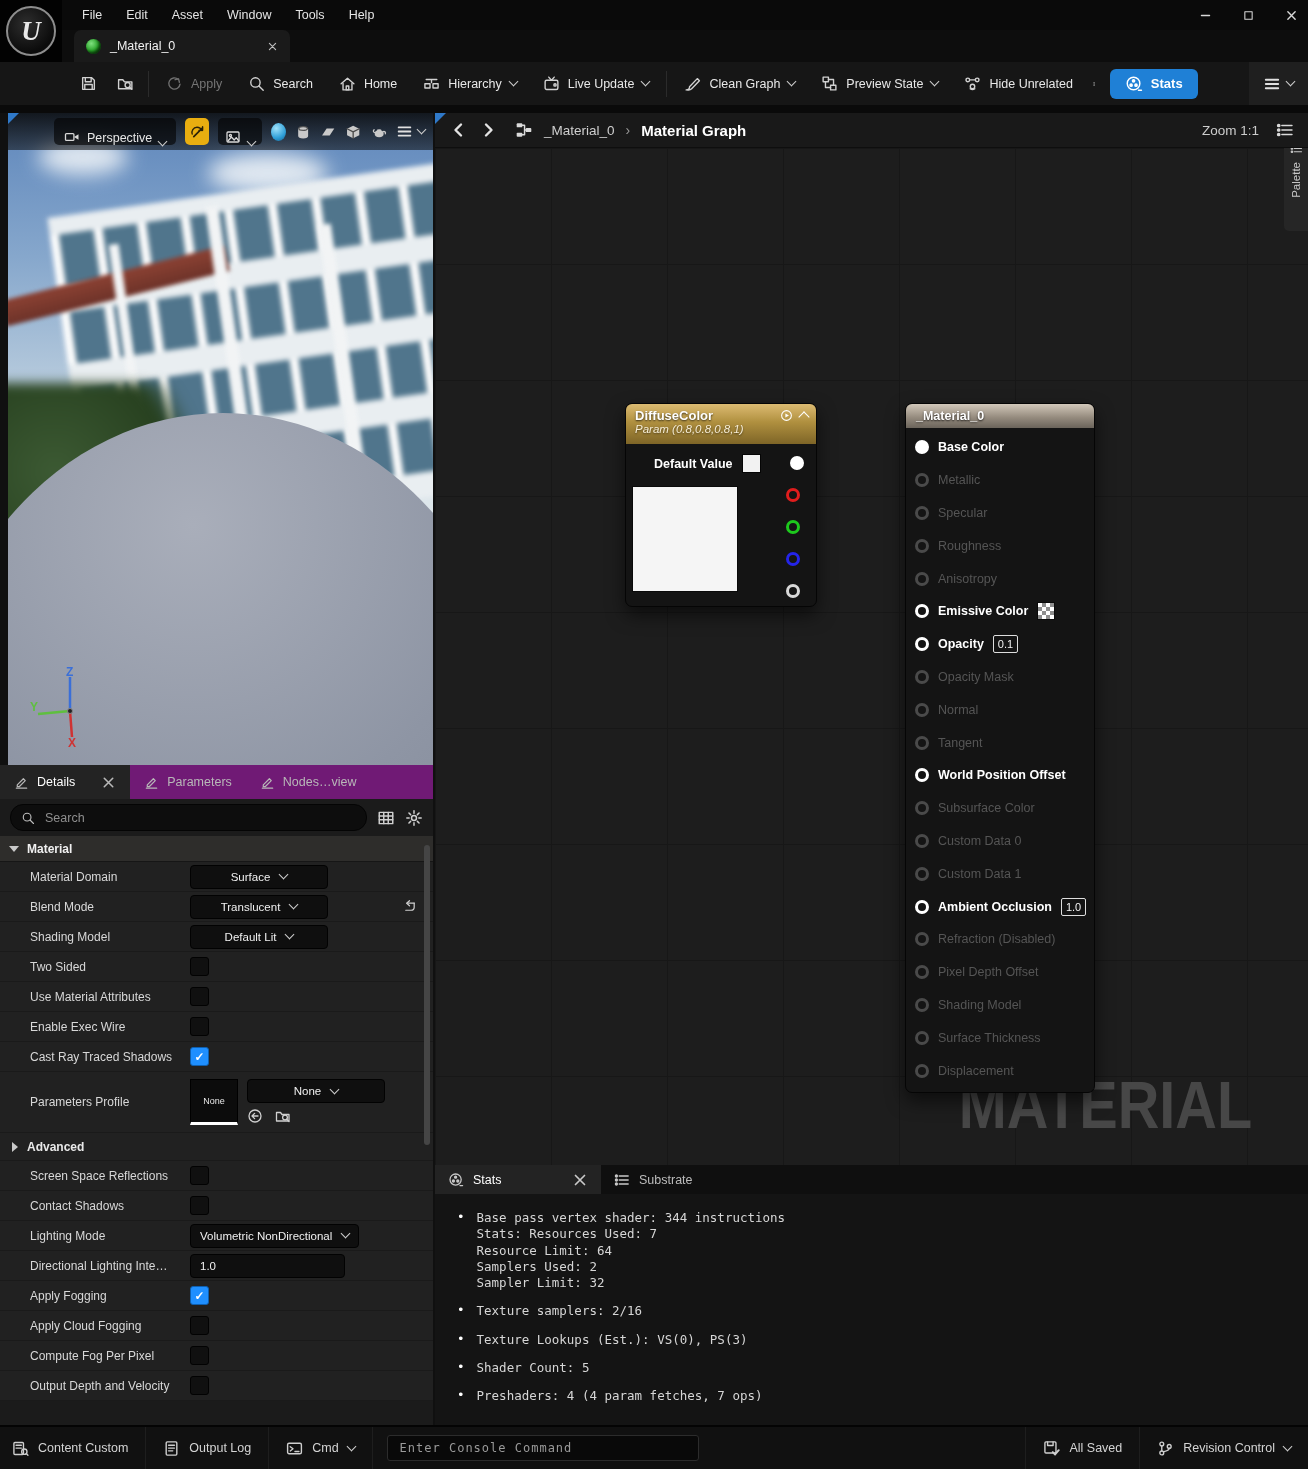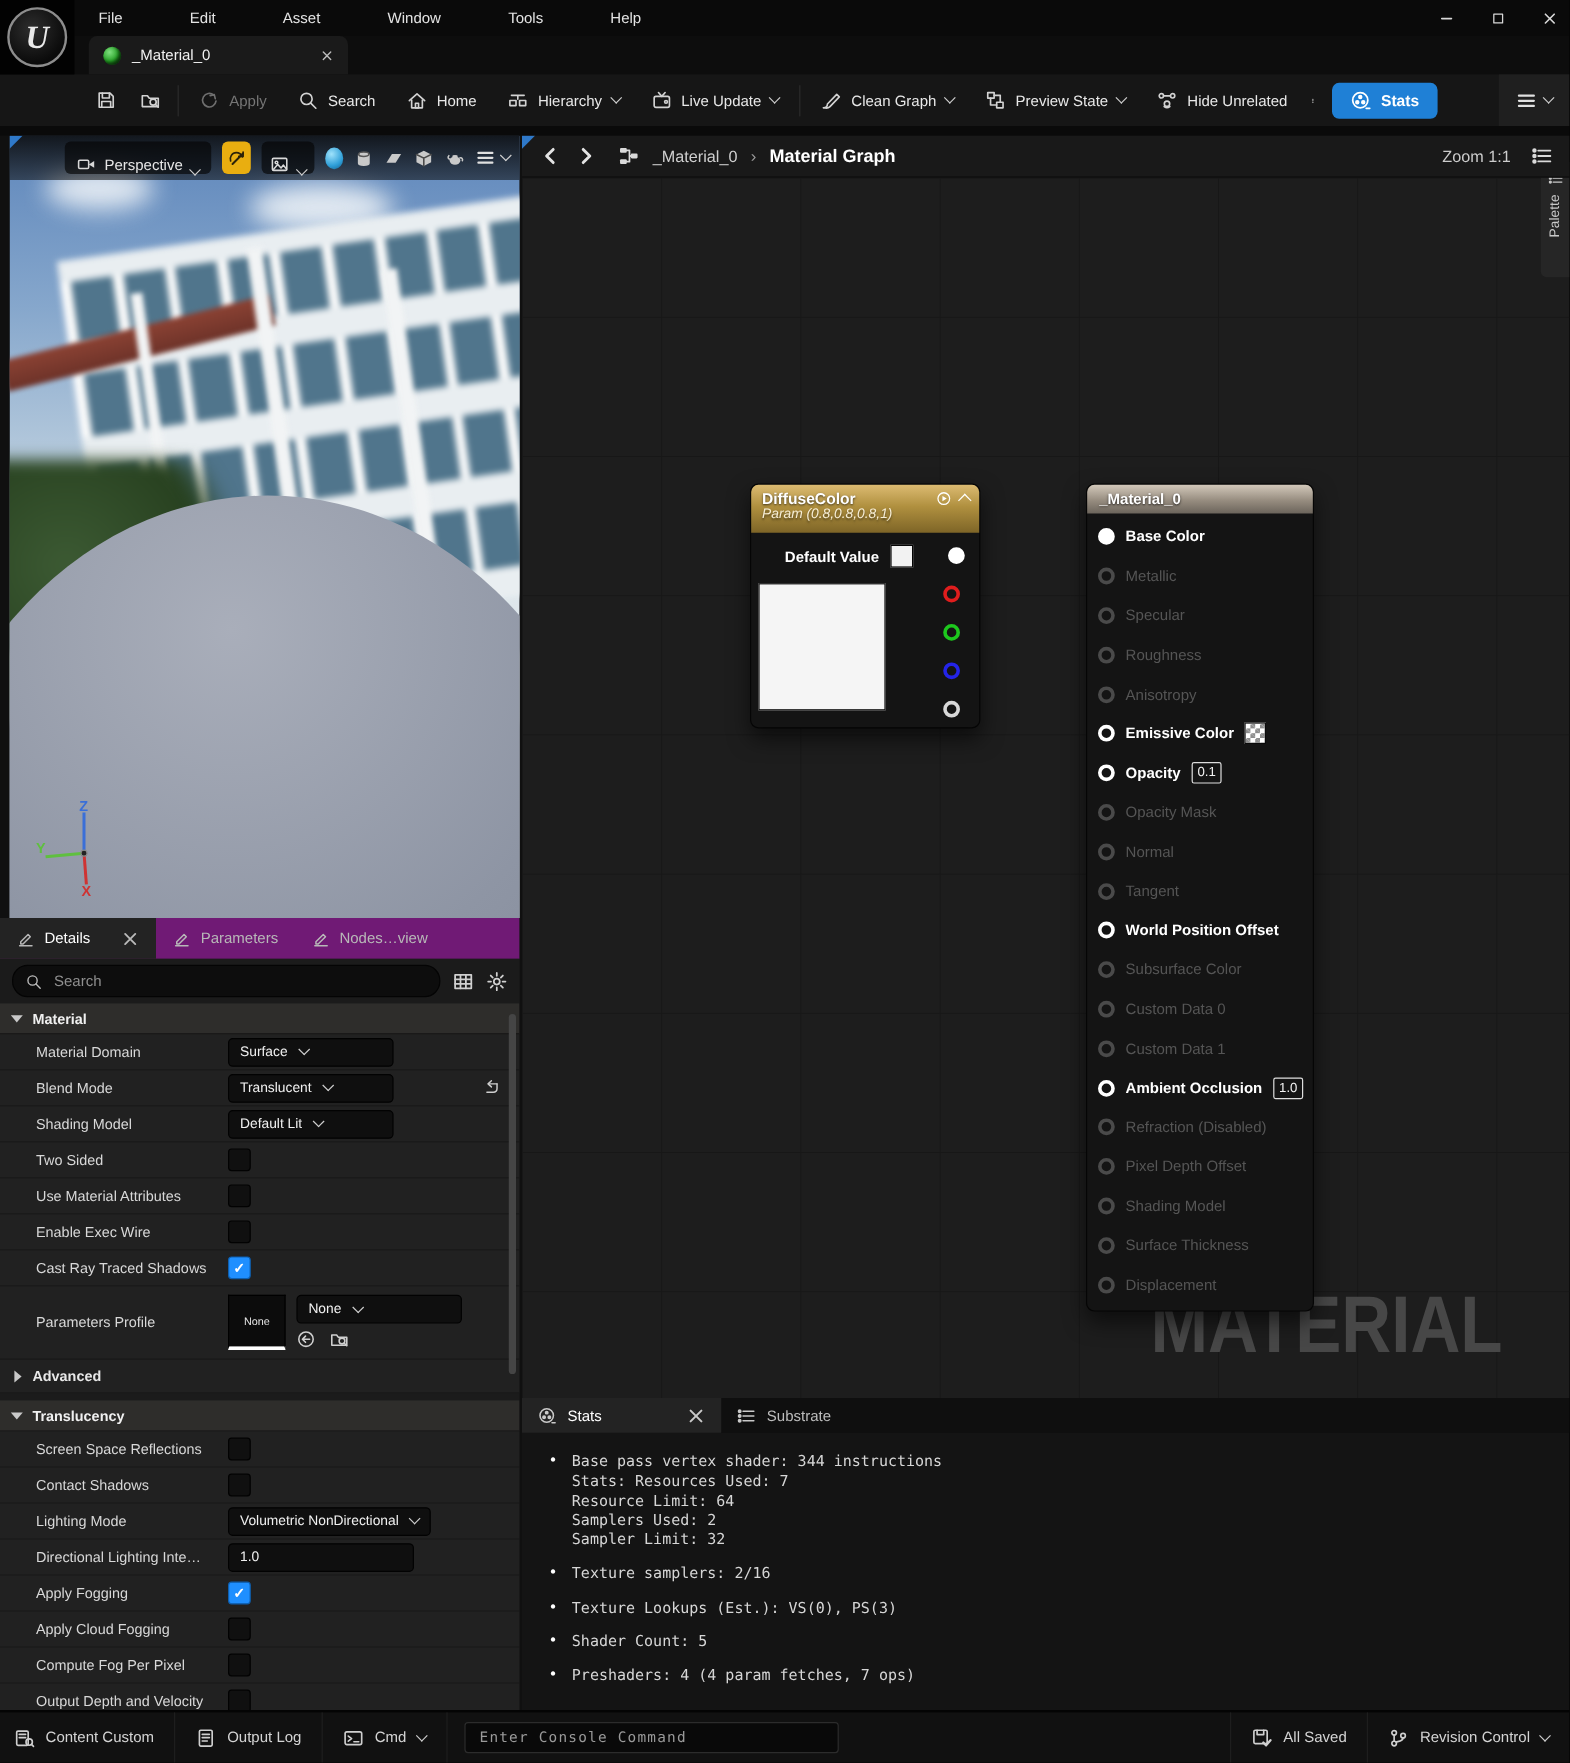--- a/index.html
+++ b/index.html
@@ -5,21 +5,21 @@
   html,body{margin:0;padding:0;background:#000;}
   body{font-family:"Liberation Sans", sans-serif; -webkit-font-smoothing:antialiased;}
   .app{position:relative;width:1308px;height:1469px;background:#101010;overflow:hidden;color:#ddd;}
   .ic{display:inline-flex;align-items:center;justify-content:center;}
   .ic svg{width:100%;height:100%;display:block;}
 
   
   .titlebar{position:absolute;left:0;top:0;right:0;height:30px;background:#0a0a0a;z-index:20;}
   .logo-block{position:absolute;left:0;top:0;width:62px;height:62px;background:#020202;display:flex;align-items:center;justify-content:center;z-index:30;}
   .ue-logo{width:46px;height:46px;border-radius:50%;border:2px solid #8d8d8d;background:radial-gradient(circle at 40% 35%, #2e2e2e, #0b0b0b 70%);display:flex;align-items:center;justify-content:center;color:#e9e9e9;font-family:"Liberation Serif",serif;font-size:27px;font-style:italic;font-weight:700;}
-  .menus{position:absolute;left:70px;top:0;height:30px;display:flex;align-items:center;gap:32px;}
+  .menus{position:absolute;left:70px;top:0;height:30px;display:flex;align-items:center;}
   .menu-item{padding:0 12px;font-size:12.5px;color:#e4e4e4;height:30px;display:flex;align-items:center;cursor:default;}
   .winctl{position:absolute;right:10px;top:0;height:30px;display:flex;align-items:center;gap:30px;}
   .wbtn{width:13px;height:13px;color:#d8d8d8;}
 
   
   .tabbar{position:absolute;left:0;top:30px;right:0;height:32px;background:#0d0d0d;z-index:20;}
   .doc-tab{position:absolute;left:74px;top:0;height:32px;width:216px;background:#1a1a1a;border-radius:7px 7px 0 0;display:flex;align-items:center;gap:9px;padding:0 12px;box-sizing:border-box;}
   .mat-ball{width:15px;height:15px;border-radius:50%;background:radial-gradient(circle at 35% 30%, #7fe07f, #23a023 55%, #0b4d0b);box-shadow:inset -2px -2px 3px rgba(0,0,0,.6);}
   .doc-tab-label{flex:1;font-size:12.5px;color:#f2f2f2;}
   .tab-close{width:11px;height:11px;color:#bdbdbd;}
@@ -78,21 +78,21 @@
   .searchbox input{flex:1;background:transparent;border:0;outline:none;color:#ddd;font-size:12.5px;font-family:inherit;}
   .searchbox input::placeholder{color:#8f8f8f;}
   .d-icon{width:18px;height:18px;color:#d0d0d0;}
   .d-body{position:absolute;left:0;top:71px;right:0;bottom:0;overflow:hidden;}
   .sec-head{height:25px;background:#2e2d2b;display:flex;align-items:center;gap:8px;padding:0 9px;font-size:12px;font-weight:700;color:#f0f0f0;border-bottom:1px solid #161616;margin-top:6px;}
   .sec-head:first-child{margin-top:0;}
   .tri-down{width:0;height:0;border-left:5px solid transparent;border-right:5px solid transparent;border-top:6px solid #c9c9c9;}
   .tri-right{width:0;height:0;border-top:5px solid transparent;border-bottom:5px solid transparent;border-left:6px solid #c9c9c9;}
   .d-row{min-height:29px;display:flex;align-items:center;background:#212121;border-bottom:1px solid #1a1a1a;padding-left:30px;position:relative;}
   .d-row .lbl{width:152px;flex:none;font-size:12px;color:#d8d8d8;white-space:nowrap;overflow:hidden;text-overflow:ellipsis;padding-right:8px;}
-  .dd{display:flex;align-items:center;justify-content:flex-start;gap:10px;height:22px;min-width:118px;background:#0f0f0f;border:1px solid #020202;border-radius:4px;padding:0 9px;font-size:11.5px;color:#f0f0f0;white-space:nowrap;}
+  .dd{display:flex;align-items:center;justify-content:center;gap:10px;height:22px;min-width:118px;background:#0f0f0f;border:1px solid #020202;border-radius:4px;padding:0 9px;font-size:11.5px;color:#f0f0f0;white-space:nowrap;}
   .txt-input{height:22px;width:135px;background:#0f0f0f;border:1px solid #020202;border-radius:4px;padding:0 9px;font-size:11.5px;color:#f0f0f0;display:flex;align-items:center;}
   .cb{width:17px;height:17px;background:#101010;border:1px solid #020202;border-radius:3px;display:flex;align-items:center;justify-content:center;}
   .cb.checked{background:#1f8fff;border-color:#0e5faf;color:#fff;font-size:12px;font-weight:700;}
   .reset-arrow{position:absolute;right:16px;width:15px;height:15px;color:#cfcfcf;}
   .asset-row{height:60px;}
   .asset-ctrl{display:flex;gap:9px;align-items:flex-start;padding:6px 0;}
   .thumb{width:48px;height:46px;background:#0c0c0c;border:1px solid #000;display:flex;align-items:center;justify-content:center;font-size:9px;color:#e8e8e8;border-bottom:3px solid #fff;box-sizing:border-box;}
   .asset-right{display:flex;flex-direction:column;gap:5px;}
   .asset-icons{display:flex;gap:12px;}
   .asset-icons .ic{width:16px;height:16px;color:#d0d0d0;}
@@ -566,24 +566,20 @@
                   </svg>
                 </span>
               </div>
             </div>
           </div>
         </div>
         <div class="adv-row">
           <span class="tri-right"></span>
           <span>Advanced</span>
         </div>
-        <div class="sec-head">
-          <span class="tri-down"></span>
-          <span>Translucency</span>
-        </div>
         <div class="d-row">
           <span class="lbl" title="Screen Space Reflections">Screen Space Reflections</span>
           <div class="cb"></div>
         </div>
         <div class="d-row">
           <span class="lbl" title="Contact Shadows">Contact Shadows</span>
           <div class="cb"></div>
         </div>
         <div class="d-row">
           <span class="lbl" title="Lighting Mode">Lighting Mode</span>

